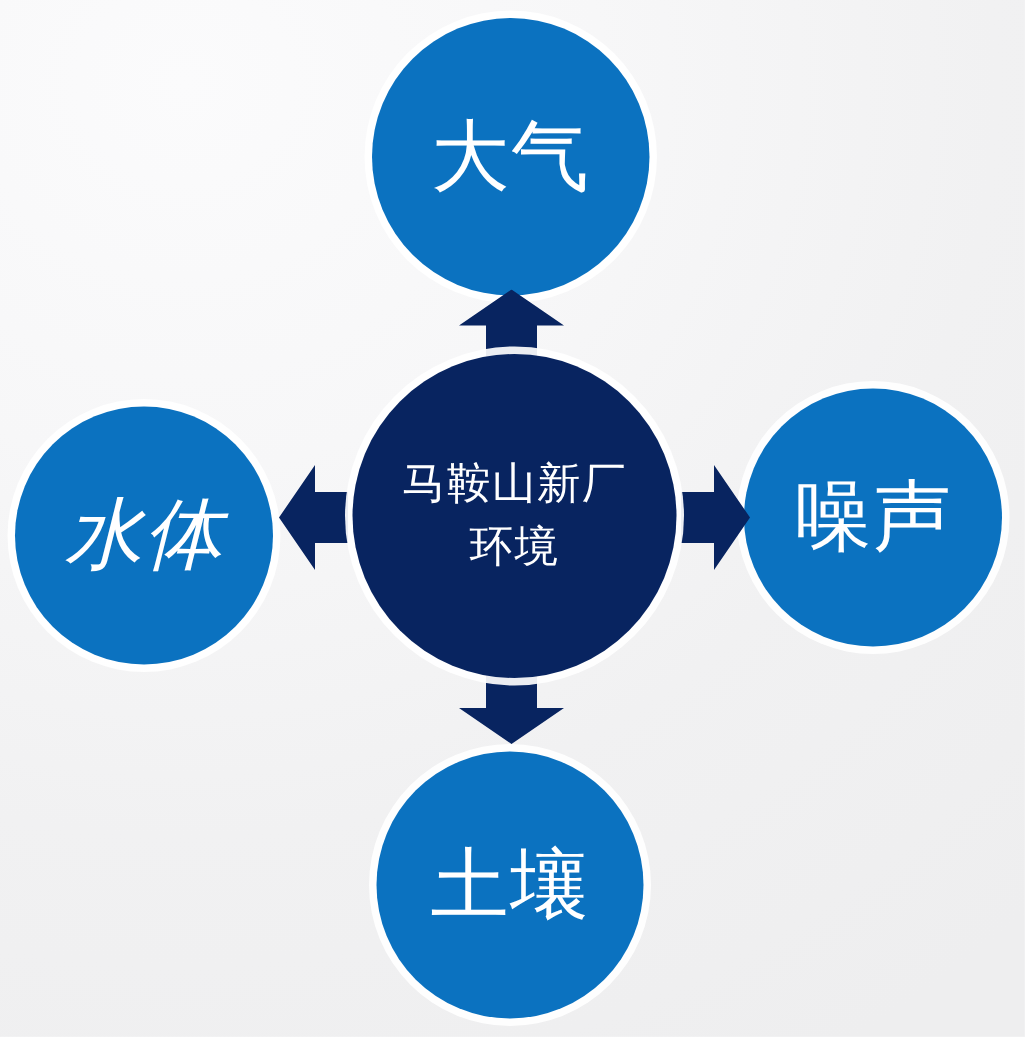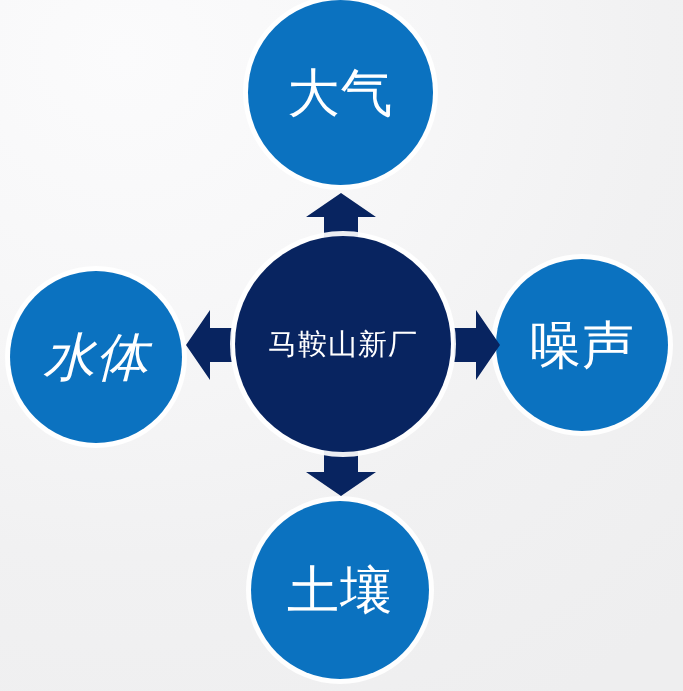--- a/index.html
+++ b/index.html
@@ -69,21 +69,21 @@
 
   .center-line {
     font-size: 29px;
     letter-spacing: 1px;
     white-space: nowrap;
   }
 
   
   #node-top {
     left: 248px;
-    top: 0;
+    top: 12px;
     width: 185px;
     height: 185px;
     text-align: center;
   }
   #node-left {
     left: 10px;
     top: 271px;
     width: 172px;
     height: 172px;
     font-style: italic;
@@ -137,20 +137,21 @@
     <span class="node-label satellite-label">土壤</span>
   </div>
 
   <div class="node node-satellite" id="node-right">
     <span class="node-label satellite-label">噪声</span>
   </div>
 
   <div class="node node-center" id="node-center">
     <div class="center-label-wrap">
       <span class="center-line">马鞍山新厂</span>
+      <span class="center-line">环境</span>
     </div>
   </div>
 
   <div class="arrow" id="arrow-up">
     <svg viewBox="0 0 70 46" width="70" height="46" aria-hidden="true">
       <polygon points="35,0 70,24 52,24 52,46 18,46 18,24 0,24" fill="#082460"></polygon>
     </svg>
   </div>
 
   <div class="arrow" id="arrow-down">

